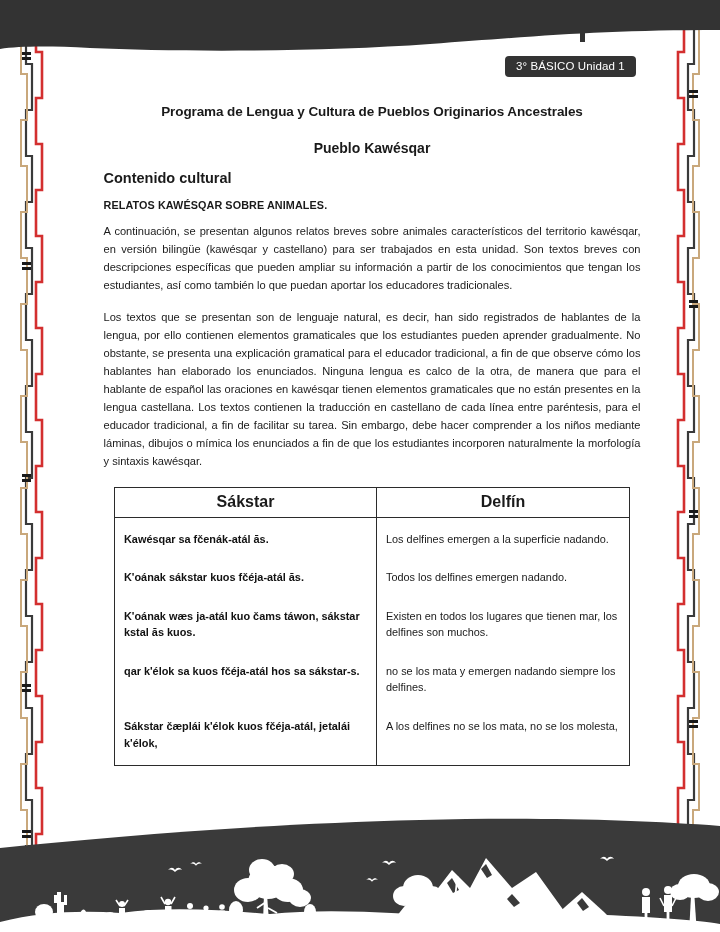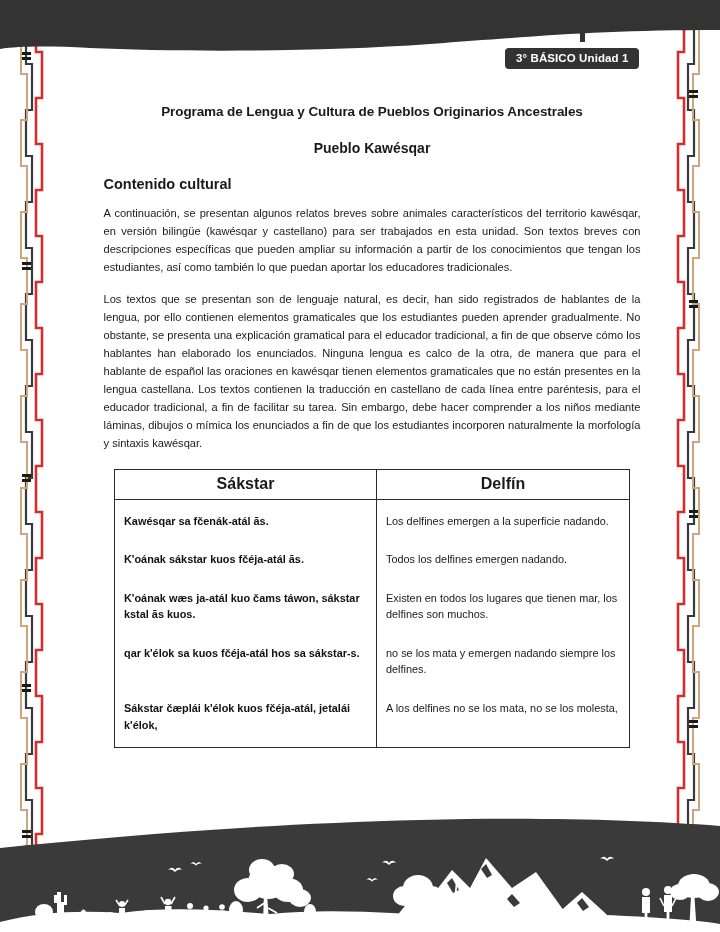--- a/index.html
+++ b/index.html
@@ -22,31 +22,30 @@
     top: 0; left: 0;
     width: 720px;
     height: 62px;
     overflow: hidden;
     z-index: 4;
   }
   .header-band svg { display: block; }
 
   .unit-badge {
     position: absolute;
-    top: 48px;
+    top: 56px;
     left: 505px;
     background: #333333;
     color: #ffffff;
     font-size: 11.5px;
     padding: 4px 11px 5px 11px;
     border-radius: 4px;
     letter-spacing: .1px;
     white-space: nowrap;
     z-index: 6;
-    font-weight: bold;
   }
   .badge-stem {
     position: absolute;
     top: 26px;
     left: 580px;
     width: 5px;
     height: 16px;
     background: #333333;
     z-index: 5;
   }
@@ -95,21 +94,21 @@
     color: #ffffff;
     font-size: 11.5px;
     font-weight: bold;
     display: flex;
     align-items: center;
     justify-content: center;
     letter-spacing: .1px;
   }
 
   .body-area {
-    margin: 8px auto;
+    margin: 2px auto;
     width: 537px;
     padding-top: 12px;
   }
   .section-heading {
     font-size: 14.5px;
     font-weight: bold;
     color: #1a1a1a;
     margin-bottom: 13px;
   }
   .lead-line {
@@ -272,20 +271,21 @@
   <div class="content">
 
     <div class="titles">
       <div class="doc-title">Programa de Lengua y Cultura de Pueblos Originarios Ancestrales</div>
       <div class="doc-subtitle">Pueblo Kawésqar</div>
     </div>
 
 
     <div class="body-area">
       <div class="section-heading">Contenido cultural</div>
+      <div class="lead-line">RELATOS KAWÉSQAR SOBRE ANIMALES.</div>
       <p class="para">A continuación, se presentan algunos relatos breves sobre animales característicos del territorio kawésqar, en versión bilingüe (kawésqar y castellano) para ser trabajados en esta unidad. Son textos breves con descripciones específicas que pueden ampliar su información a partir de los conocimientos que tengan los estudiantes, así como también lo que puedan aportar los educadores tradicionales.</p>
       <p class="para">Los textos que se presentan son de lenguaje natural, es decir, han sido registrados de hablantes de la lengua, por ello contienen elementos gramaticales que los estudiantes pueden aprender gradualmente. No obstante, se presenta una explicación gramatical para el educador tradicional, a fin de que observe cómo los hablantes han elaborado los enunciados. Ninguna lengua es calco de la otra, de manera que para el hablante de español las oraciones en kawésqar tienen elementos gramaticales que no están presentes en la lengua castellana. Los textos contienen la traducción en castellano de cada línea entre paréntesis, para el educador tradicional, a fin de facilitar su tarea. Sin embargo, debe hacer comprender a los niños mediante láminas, dibujos o mímica los enunciados a fin de que los estudiantes incorporen naturalmente la morfología y sintaxis kawésqar.</p>
     </div>
 
     <table class="story-table">
       <colgroup>
           <col class="c1">
           <col class="c2">
         </colgroup>
       <thead>

